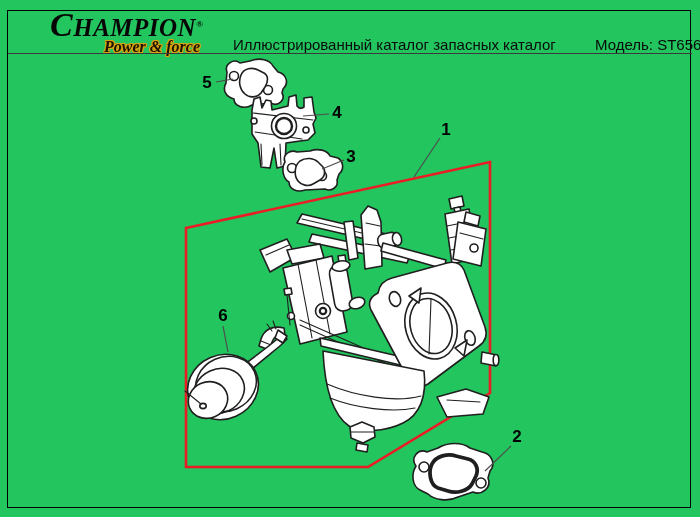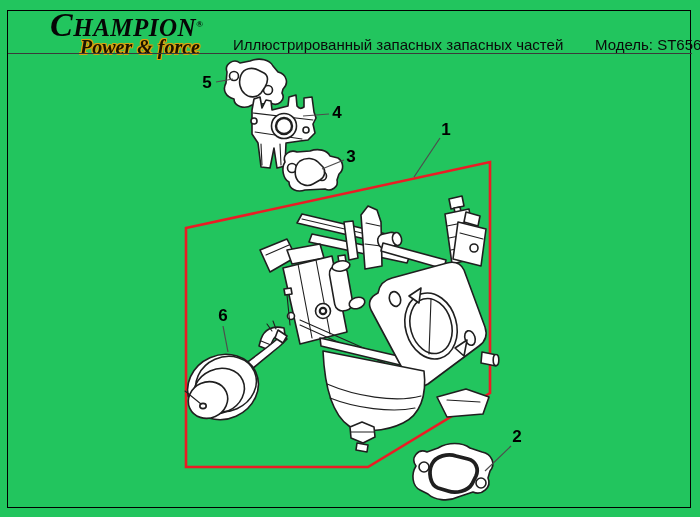--- a/index.html
+++ b/index.html
@@ -17,21 +17,21 @@
   }
   .brand-block{position:absolute;left:50px;top:11px;width:160px;}
   .brand{
     font-family:"Liberation Serif",serif;font-style:italic;font-weight:bold;
     font-size:25px;line-height:26px;color:#060606;letter-spacing:.5px;white-space:nowrap;
   }
   .brand .bigc{font-size:34px;}
   .brand sup{font-size:9px;vertical-align:super;letter-spacing:0;}
   .tagline{
     font-family:"Liberation Serif",serif;font-style:italic;font-weight:bold;
-    font-size:20px;line-height:16px;color:#1c1400;text-align:right;width:150px;margin-top:-2px;
+    font-size:16px;line-height:16px;color:#1c1400;text-align:right;width:150px;margin-top:-2px;
     text-shadow:
       -1px -1px 0 var(--gold), 1px -1px 0 var(--gold),
       -1px  1px 0 var(--gold), 1px  1px 0 var(--gold),
       -1px  0   0 var(--gold), 1px  0   0 var(--gold),
        0   -1px 0 var(--gold), 0    1px 0 var(--gold);
   }
   .catalog-title{
     position:absolute;left:233px;top:36px;font-size:15px;color:#0a0a0a;white-space:nowrap;
   }
   .model-label{
@@ -51,21 +51,21 @@
 </head>
 <body>
 
 <div class="page">
   <div class="frame"></div>
 
   <div class="brand-block">
     <div class="brand"><span class="bigc">C</span><span>HAMPION</span><sup>®</sup></div>
     <div class="tagline">Power &amp; force</div>
   </div>
-  <div class="catalog-title">Иллюстрированный запасных запасных частей</div>
+  <div class="catalog-title">Иллюстрированный каталог запасных каталог</div>
   <div class="model-label">Модель: ST656</div>
   <div class="header-sep"></div>
 
   <svg class="diagram" width="700" height="517" viewBox="0 0 700 517">
 
     <polygon class="hl" points="186,228 490,162 490,393 368,467 186,467"></polygon>
 
     <g class="lineart">
       <path d="M227,72 C224,64 234,58 240,63 L250,61 C260,57 270,60 273,66 L278,72
                C287,74 289,84 283,89 L282,93 C286,100 278,107 271,103 L252,105

